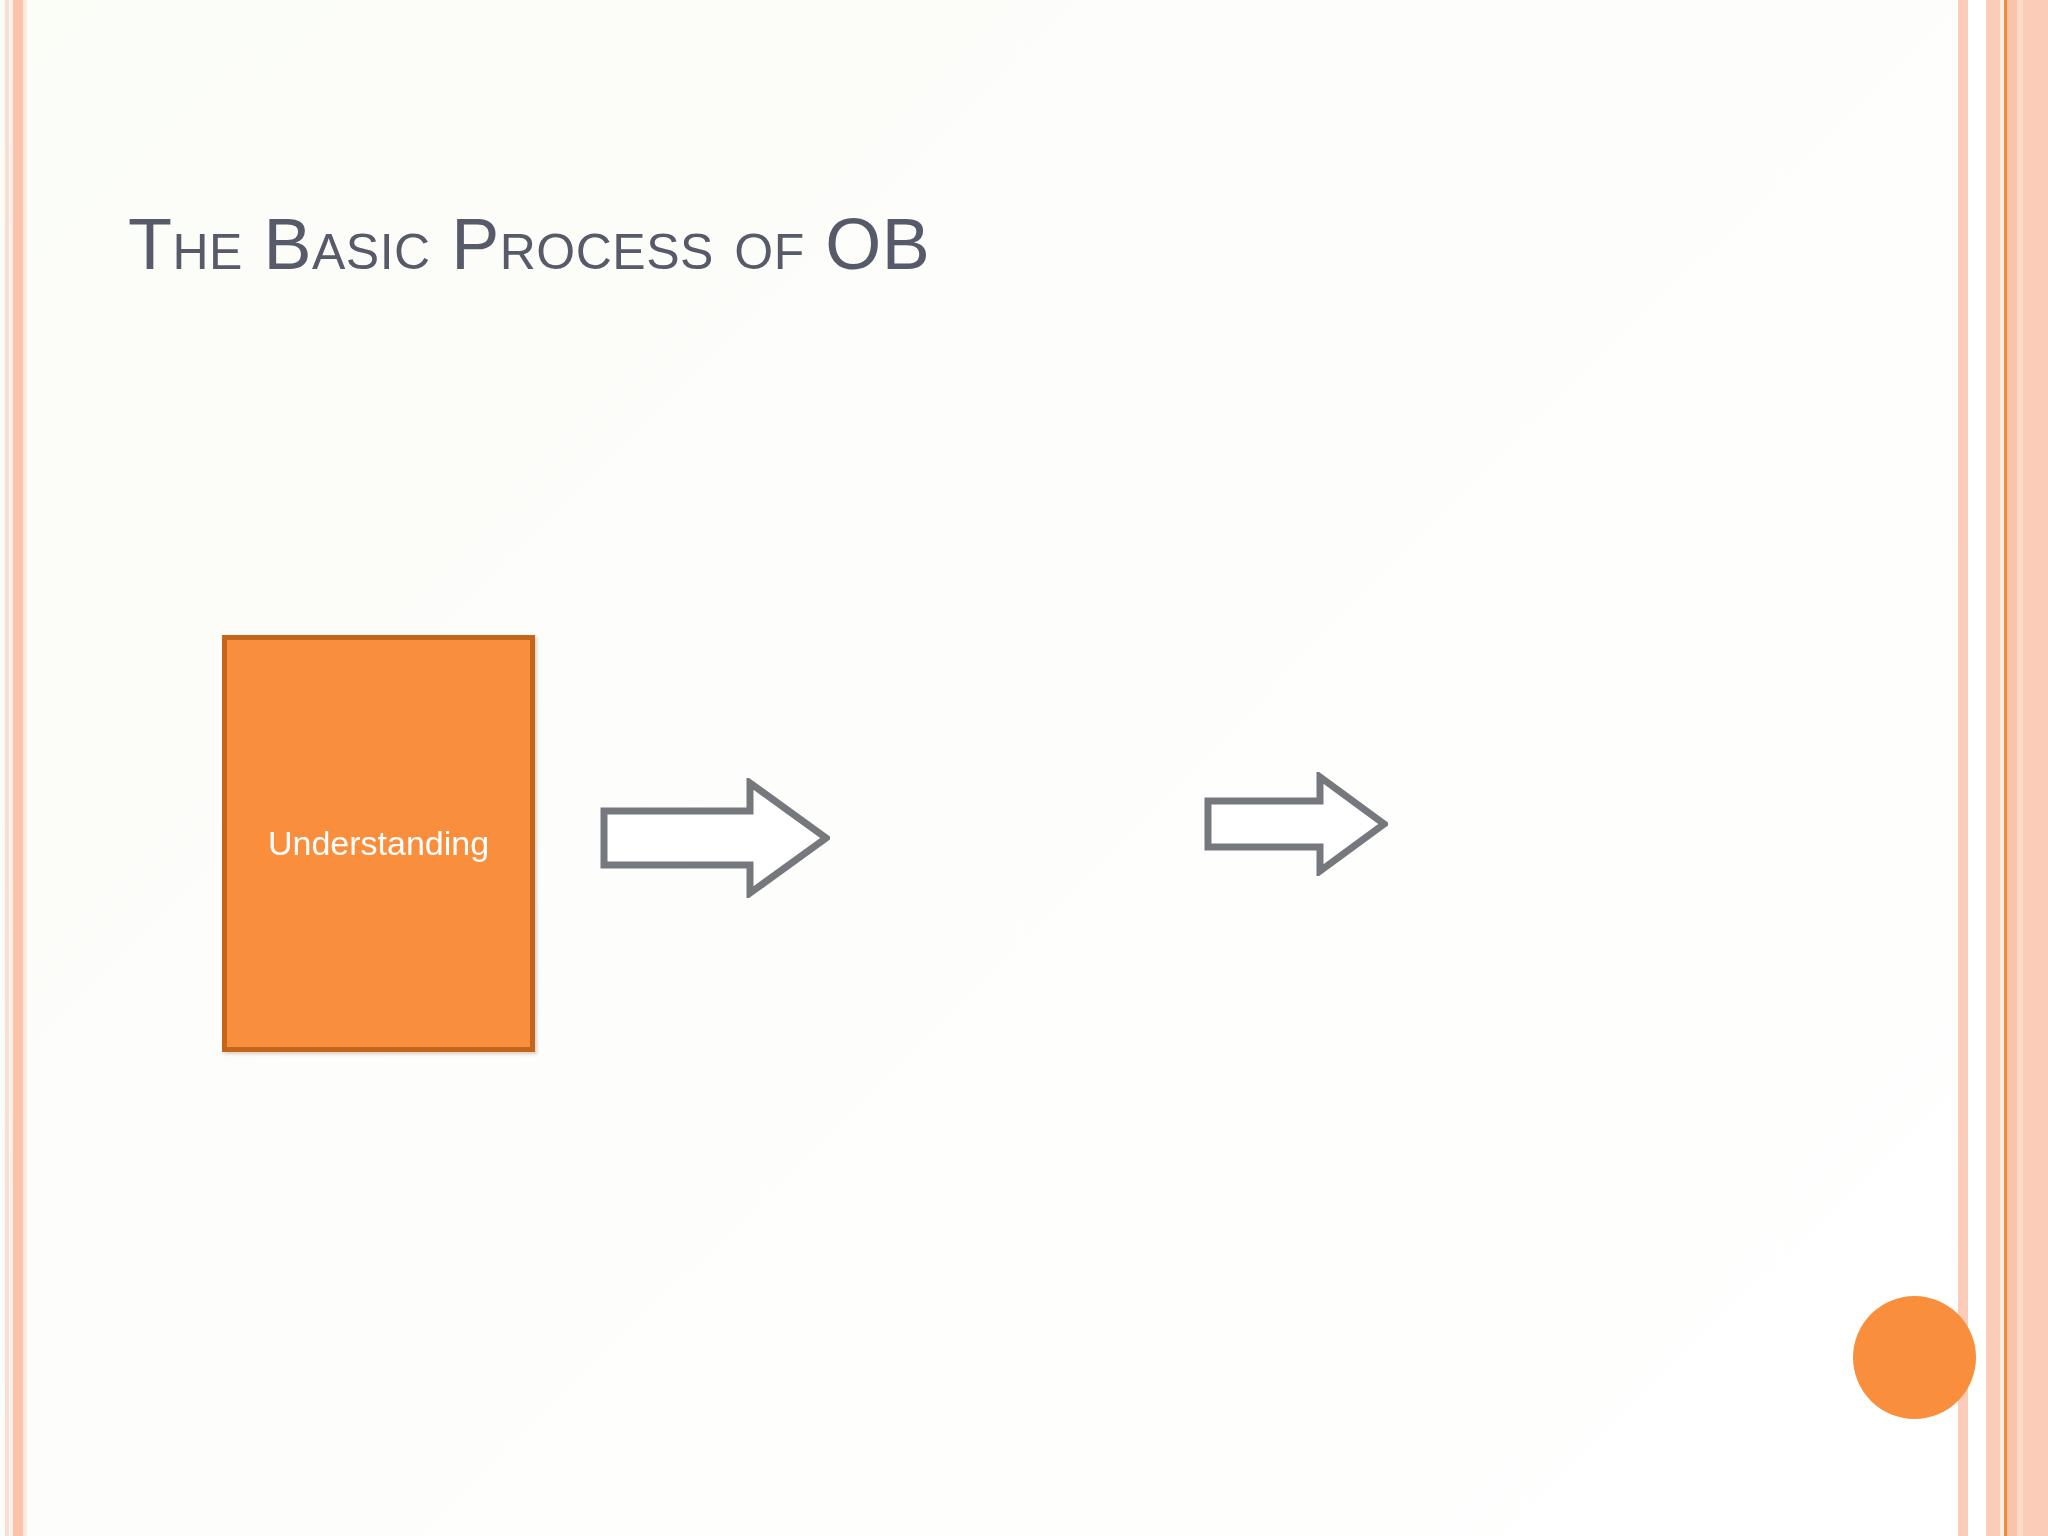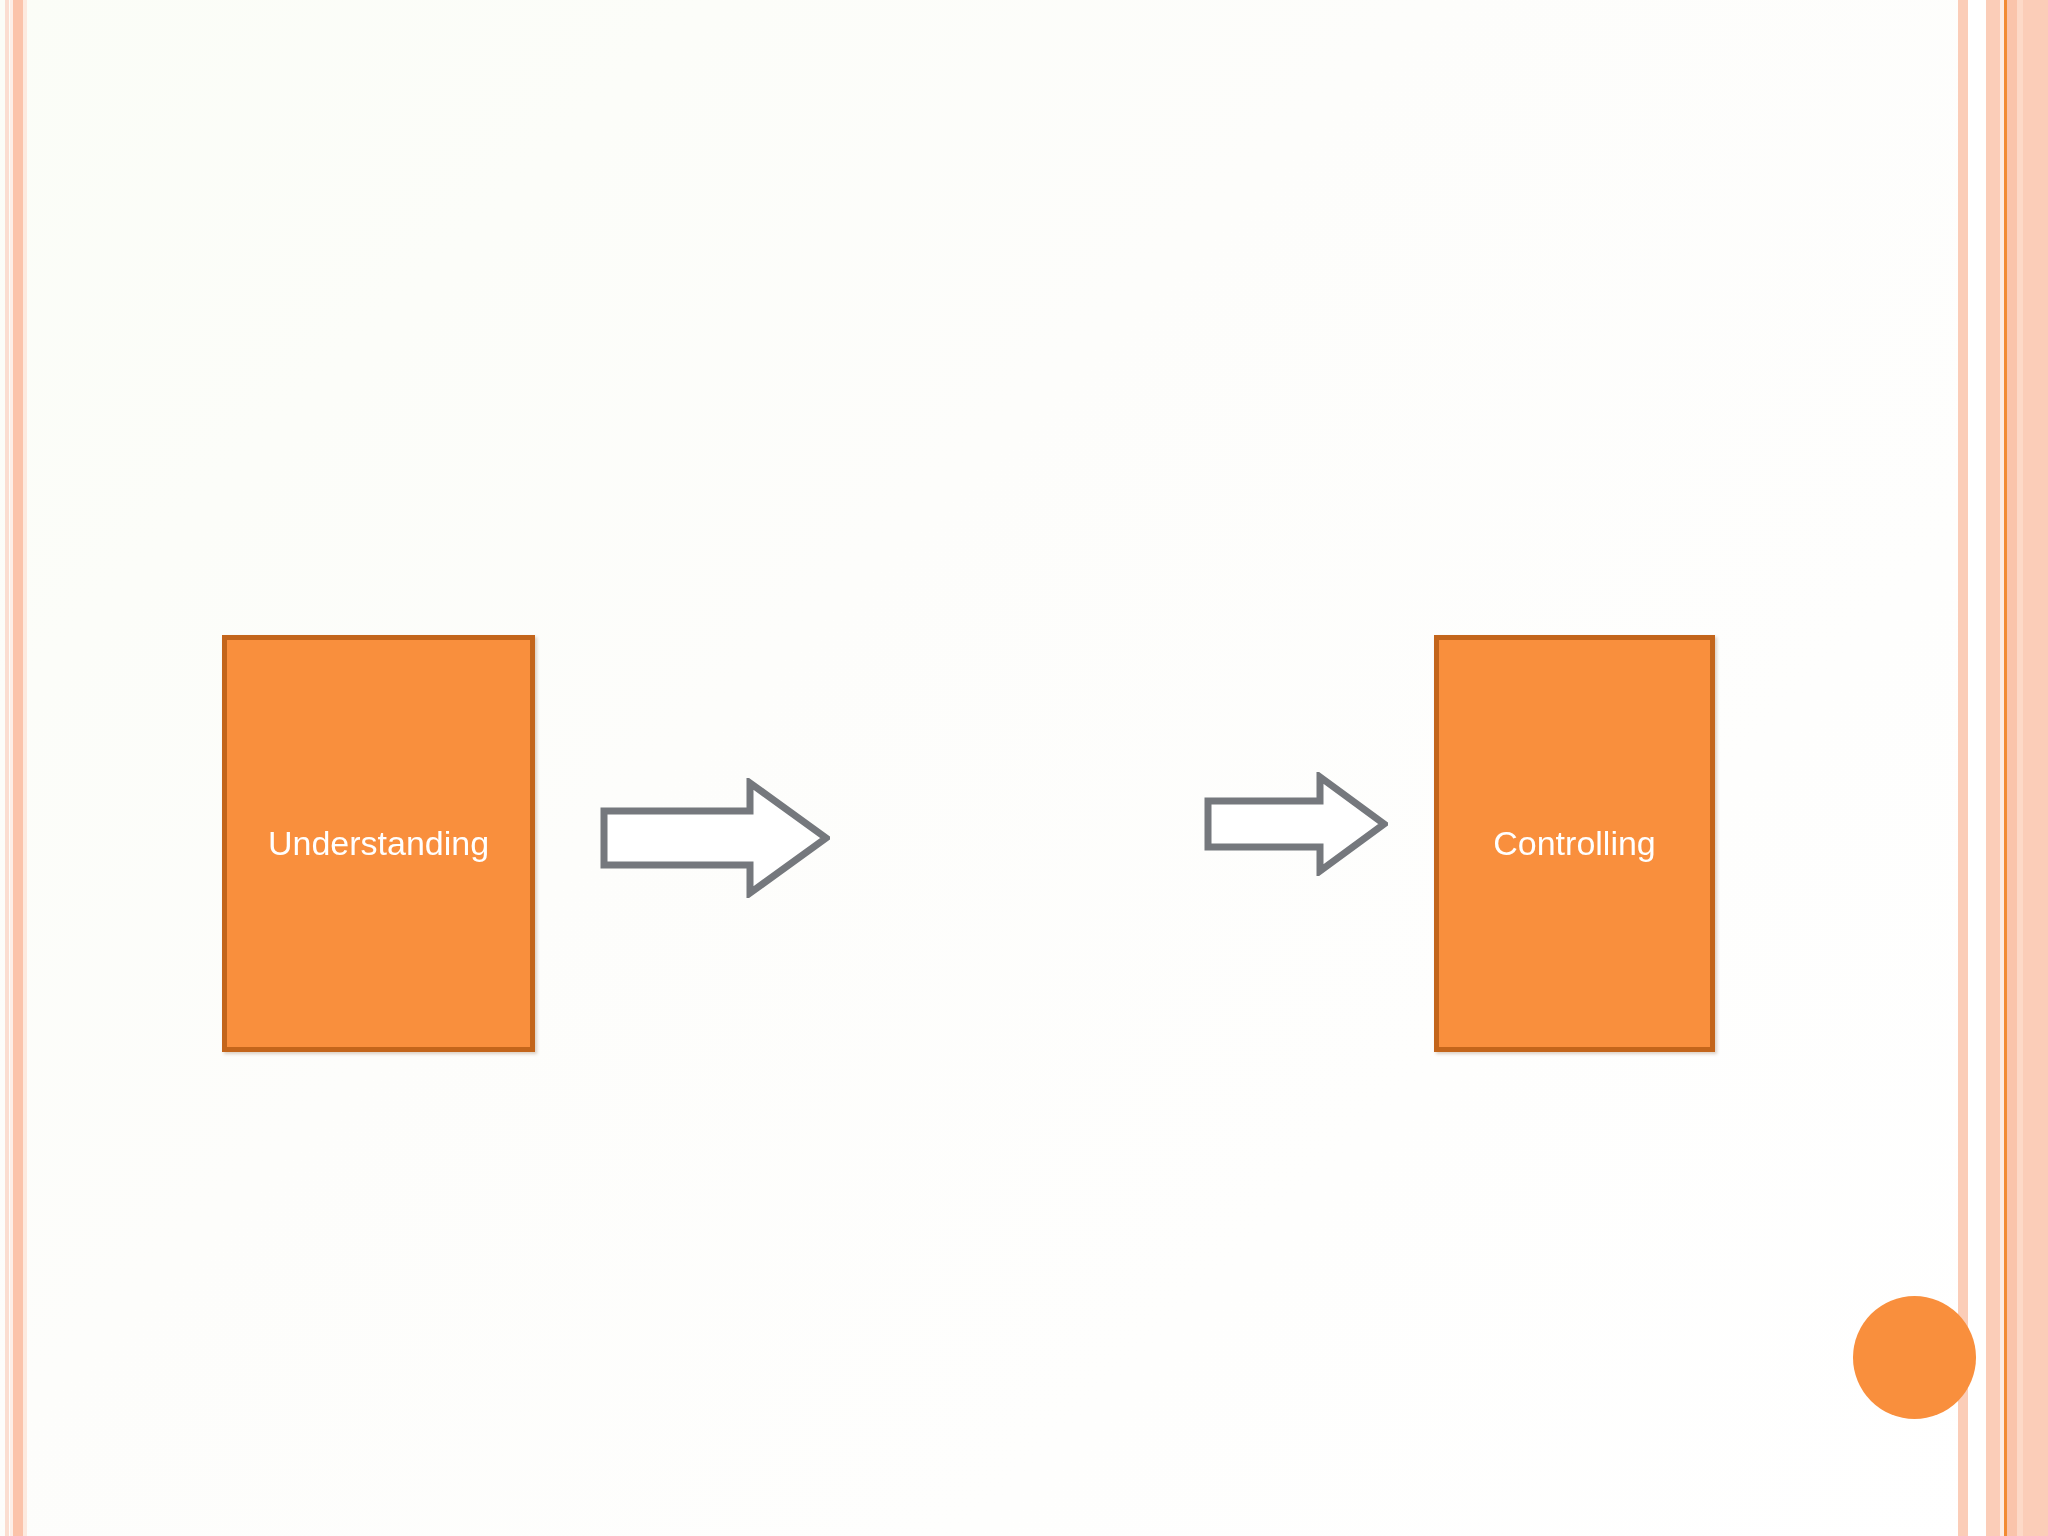--- a/index.html
+++ b/index.html
@@ -155,33 +155,31 @@
     <div class="r-a"></div>
     <div class="r-b"></div>
     <div class="r-c"></div>
     <div class="r-d"></div>
     <div class="r-e"></div>
     <div class="r-f"></div>
     <div class="r-g"></div>
     <div class="r-h"></div>
   </div>
 
+  <div id="slide-title">The Basic Process of OB</div>
 
   <div id="box-understanding" class="proc-box">
     <span class="proc-label">Understanding</span>
   </div>
 
   <svg id="arrow-1" class="arrow" viewBox="0 0 230 120">
     <polygon points="4,33 150,33 150,5 226,60 150,115 150,87 4,87" fill="#ffffff" stroke="#75787d" stroke-width="7" stroke-linejoin="miter"></polygon>
   </svg>
 
 
   <svg id="arrow-2" class="arrow" viewBox="0 0 184 104">
     <polygon points="4,29 116,29 116,5 180,52 116,99 116,75 4,75" fill="#ffffff" stroke="#75787d" stroke-width="7" stroke-linejoin="miter"></polygon>
   </svg>
 
-  <div id="box-controlling" class="proc-box">
-    <span class="proc-label">Controlling</span>
-  </div>
 
   <div id="deco-circle"></div>
 
 </div>
 
 </body></html>

